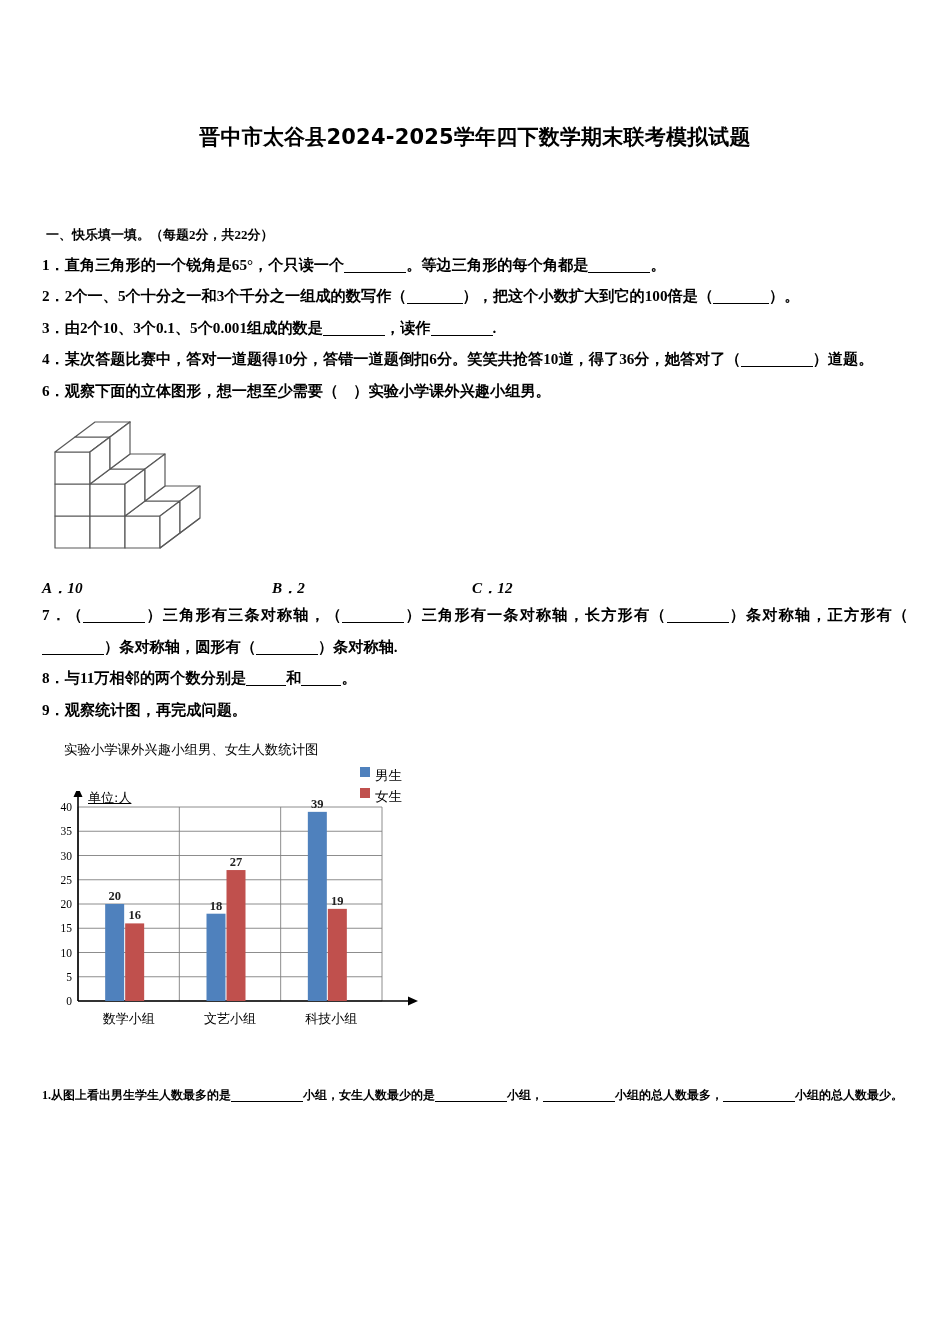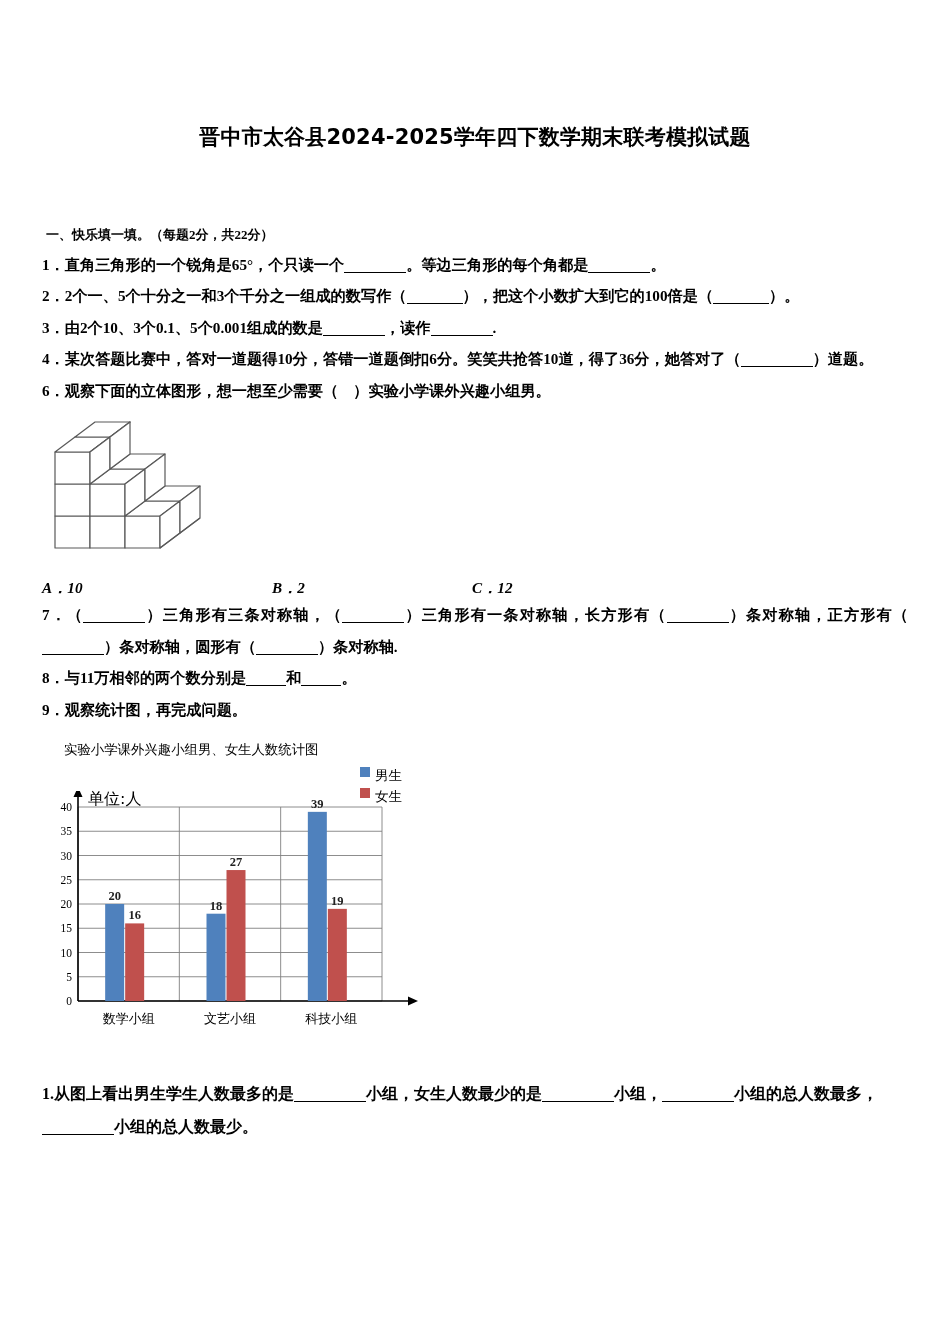--- a/index.html
+++ b/index.html
@@ -102,29 +102,30 @@
     left: 6px;
     top: 58px;
     width: 380px;
     height: 250px;
   }
   .unit-label {
     position: absolute;
     left: 40px;
     top: -2px;
     font-family: "DejaVu Sans", "Liberation Sans", sans-serif;
-    font-size: 16px;
+    font-size: 13px;
+    text-decoration: underline;
   }
 
   
   .final-q {
-    font-size: 16px;
+    font-size: 12px;
     font-weight: bold;
     line-height: 2.07;
-    margin-top: 14px;
+    margin-top: 20px;
   }
 </style>
 </head>
 <body>
 
 <div class="page">
 
   <h1 class="doc-title">晋中市太谷县2024-2025学年四下数学期末联考模拟试题</h1>
 
   <p class="section-head">一、快乐填一填。（每题2分，共22分）</p>

